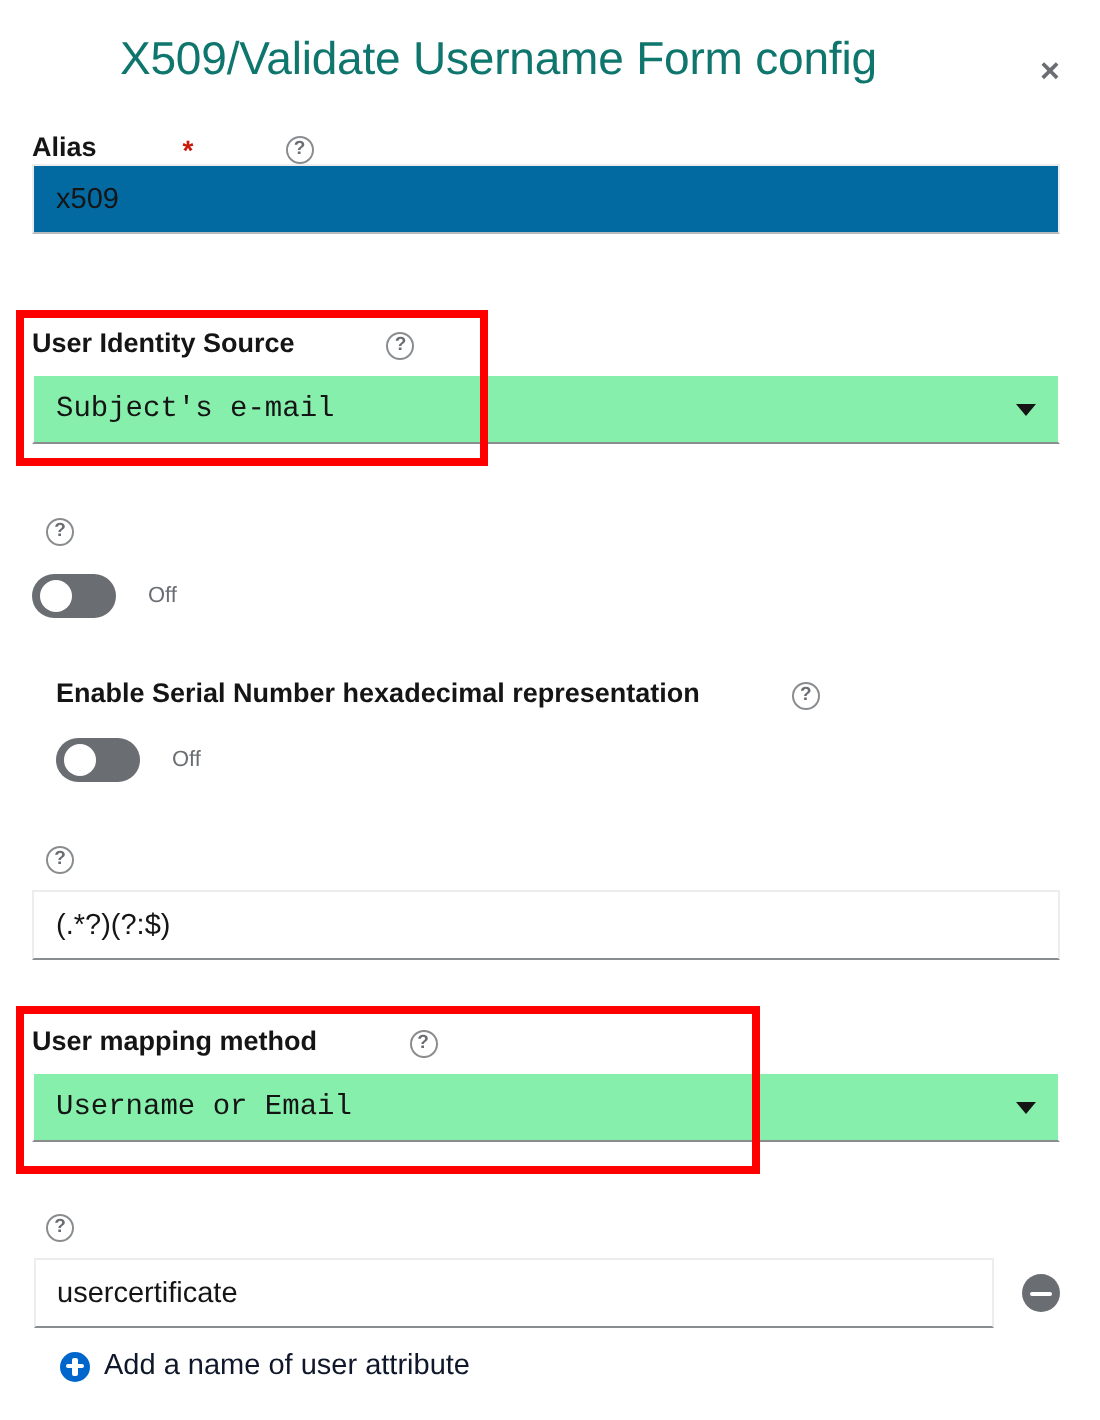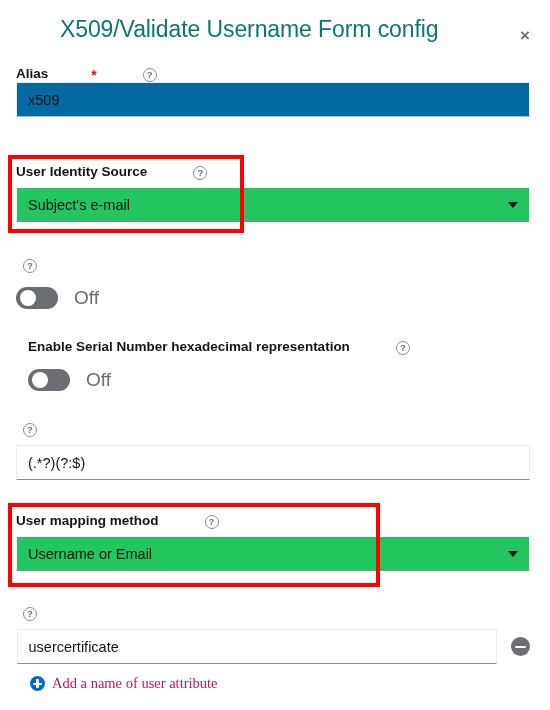--- a/index.html
+++ b/index.html
@@ -126,24 +126,24 @@
   
   .select-wrap {
     position: relative;
     width: 514px;
     height: 35px;
   }
   .select-box {
     width: 100%;
     height: 35px;
     padding: 0 32px 0 11px;
-    font-family: Liberation Sans, sans-serif;
+    font-family: Liberation Mono, monospace;
     font-size: 14.5px;
     color: #151515;
-    background: #22c55e;
+    background: #86efac;
     border: 1px solid #ffffff;
     border-bottom: 1px solid #8a8d90;
     display: flex;
     align-items: center;
     cursor: pointer;
   }
   .select-arrow {
     position: absolute;
     right: 12px;
     top: 50%;
@@ -175,21 +175,21 @@
     position: absolute;
     top: 3px;
     left: 4px;
     width: 16px;
     height: 16px;
     border-radius: 50%;
     background: #ffffff;
   }
   .switch-label {
     margin-left: 16px;
-    font-size: 19px;
+    font-size: 11px;
     color: #6a6e73;
   }
 
   
   .attr-row {
     display: flex;
     align-items: center;
   }
   .remove-btn {
     margin-left: 14px;
@@ -213,28 +213,28 @@
     background: #ffffff;
     border-radius: 1px;
   }
 
   
   .add-link {
     display: inline-flex;
     align-items: center;
     margin-top: 11px;
     margin-left: 14px;
-    color: #be185d;
+    color: #0f172a;
     font-size: 14.5px;
     text-decoration: none;
     cursor: pointer;
     background: none;
     border: none;
     padding: 0;
-    font-family: Liberation Serif, serif;
+    font-family: Liberation Sans, sans-serif;
   }
   .plus-icon {
     width: 15px;
     height: 15px;
     border-radius: 50%;
     background: #0066cc;
     position: relative;
     margin-right: 7px;
     flex: 0 0 auto;
   }

